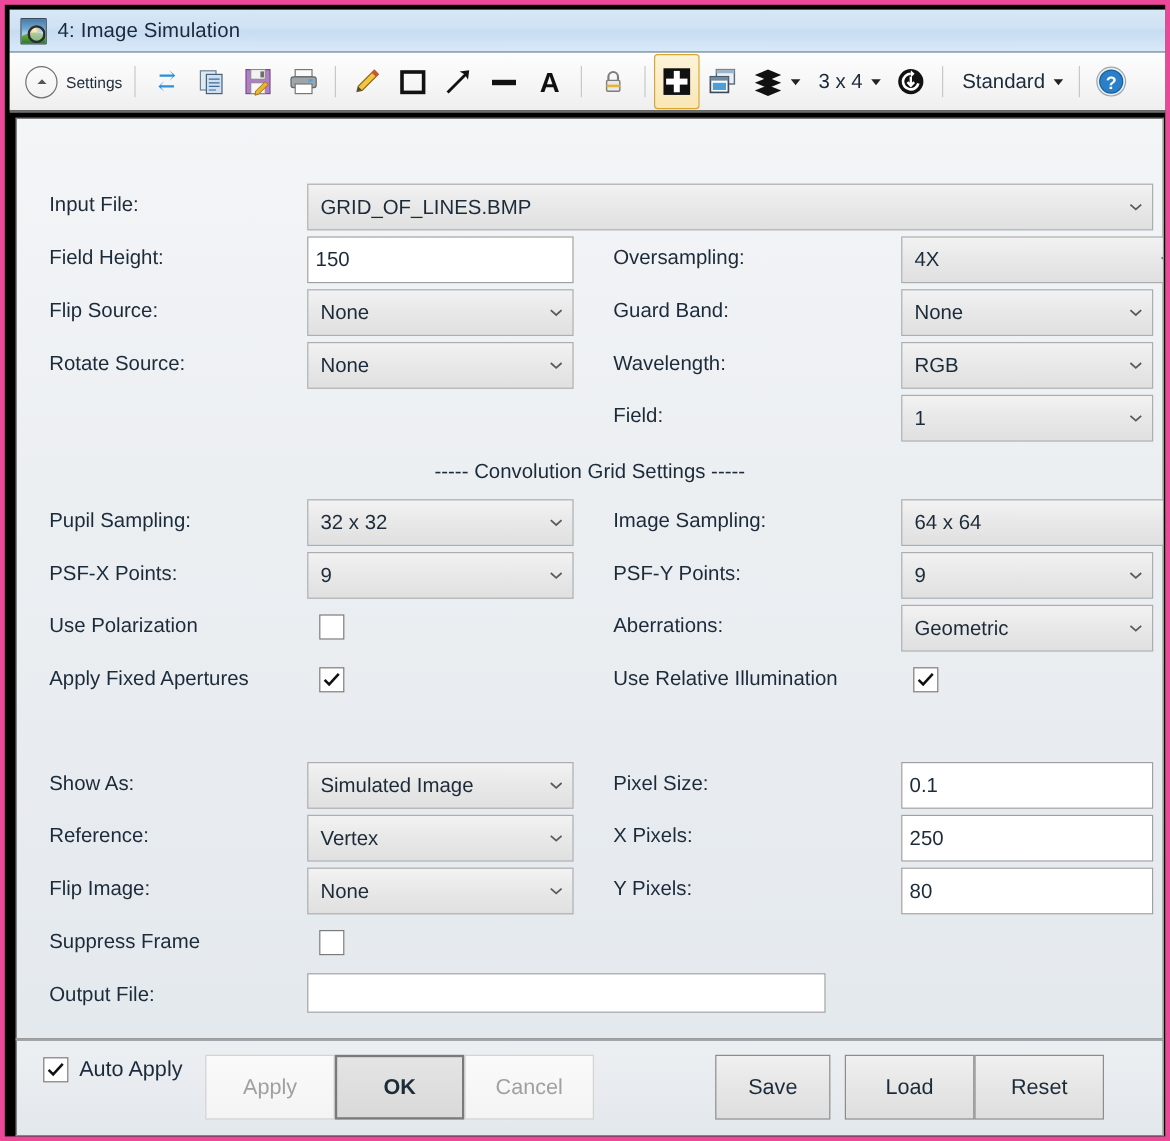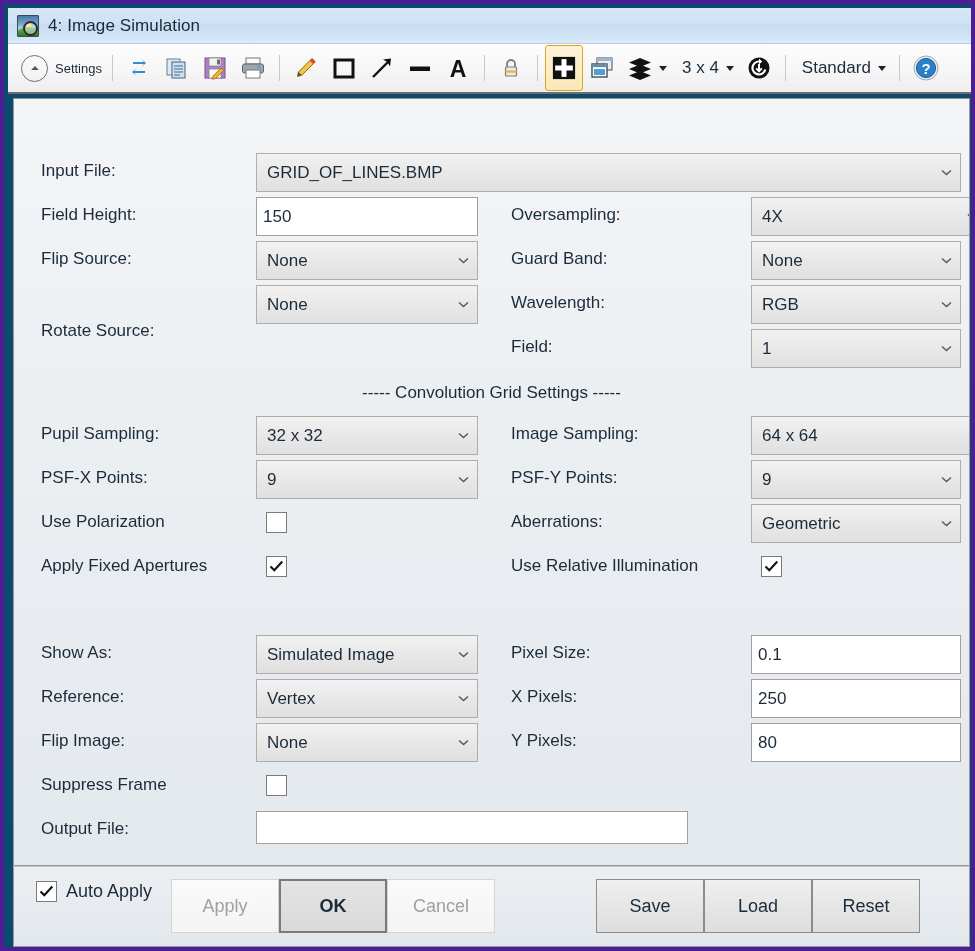--- a/index.html
+++ b/index.html
@@ -8,22 +8,22 @@
     background: #ffffff;
   }
   body {
     font-family: "Liberation Sans", sans-serif;
   }
   #window {
     position: relative;
     width: 975px;
     height: 951px;
     box-sizing: border-box;
-    border: 4px solid #4c1d95;
-    background: #0c4a6e;
+    border: 4px solid #ec4899;
+    background: #000000;
     overflow: hidden;
   }
   
   #titlebar {
     position: absolute;
     left: 4px; top: 4px;
     width: 967px;
     height: 36px;
     background: linear-gradient(to bottom, #d7e7f6 0%, #cfe1f4 45%, #c7dcf2 50%, #d9e9f8 100%);
     border-bottom: 1px solid #b7cde2;
@@ -467,21 +467,21 @@
     </div>
     <div class="row combo" style="left:242px; top:142px; width:222px;">
       <span>None</span>
       <span class="chev">
         <svg width="11" height="7" viewBox="0 0 11 7">
             <path d="M1 1.5 L5.5 5.5 L10 1.5" fill="none" stroke="#5a5a5a" stroke-width="1.5"></path>
           </svg>
       </span>
     </div>
 
-    <div class="row" style="left:27px; top:194px;margin-top:28px;">
+    <div class="row" style="left:27px; top:194px;">
       <span class="lbl">Rotate Source:</span>
     </div>
     <div class="row combo" style="left:242px; top:186px; width:222px;">
       <span>None</span>
       <span class="chev">
         <svg width="11" height="7" viewBox="0 0 11 7">
             <path d="M1 1.5 L5.5 5.5 L10 1.5" fill="none" stroke="#5a5a5a" stroke-width="1.5"></path>
           </svg>
       </span>
     </div>
@@ -714,21 +714,21 @@
     <div class="btn disabled" style="left:157px; top:12px; width:108px;">
       <span>Apply</span>
     </div>
     <div class="btn default" style="left:265px; top:12px; width:108px;">
       <span>OK</span>
     </div>
     <div class="btn disabled" style="left:373px; top:12px; width:108px;">
       <span>Cancel</span>
     </div>
 
-    <div class="btn" style="left:582px; top:12px; width:108px;">
+    <div class="btn" style="left:582px; top:12px; width:96px;">
       <span>Save</span>
     </div>
     <div class="btn" style="left:690px; top:12px; width:108px;">
       <span>Load</span>
     </div>
     <div class="btn" style="left:798px; top:12px; width:108px;">
       <span>Reset</span>
     </div>
   </div>
 

